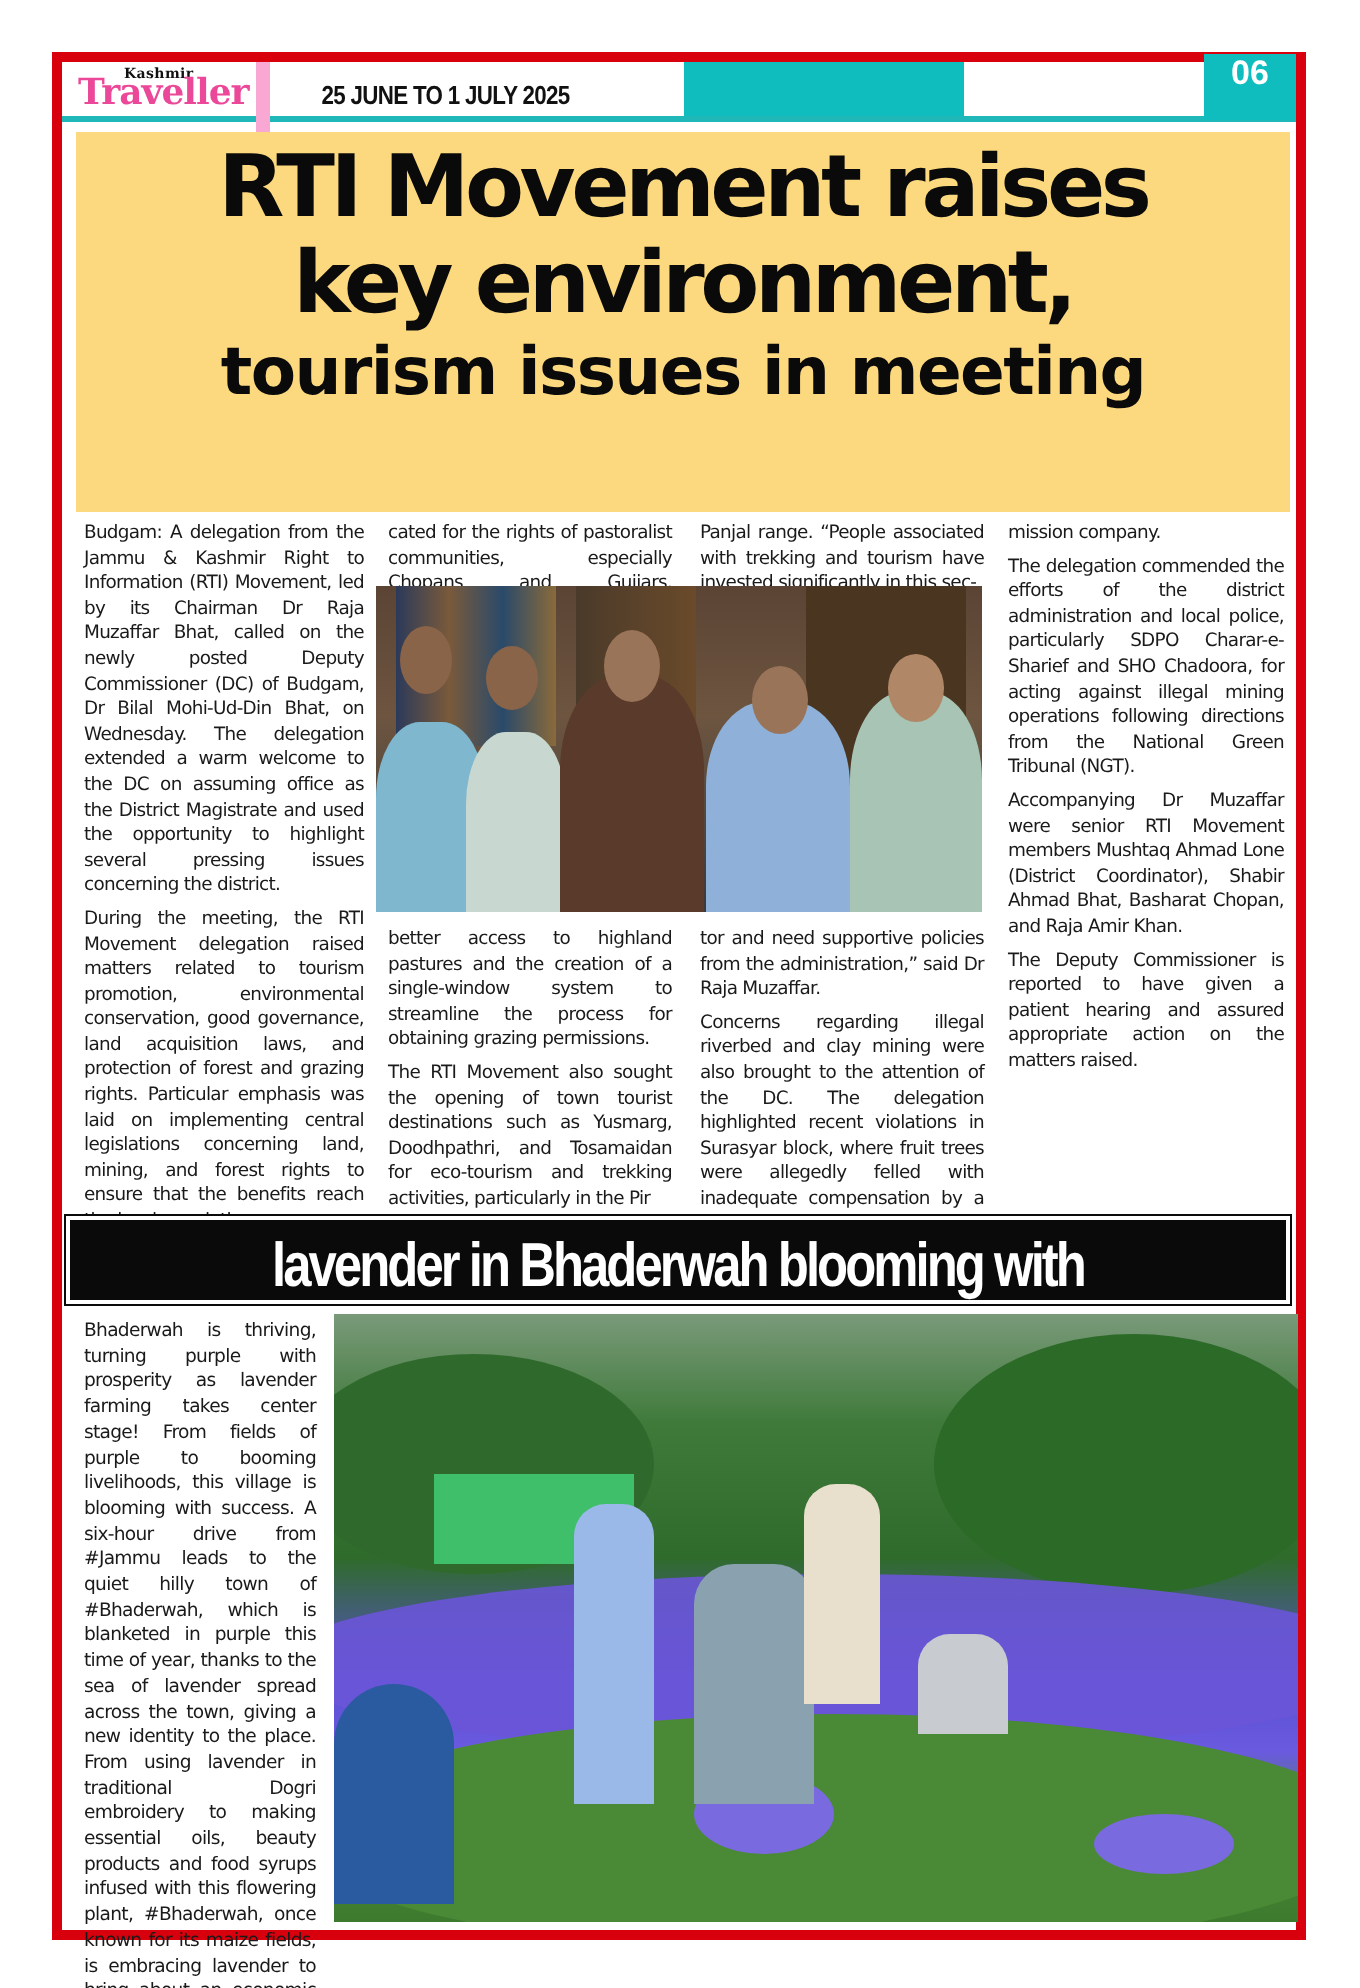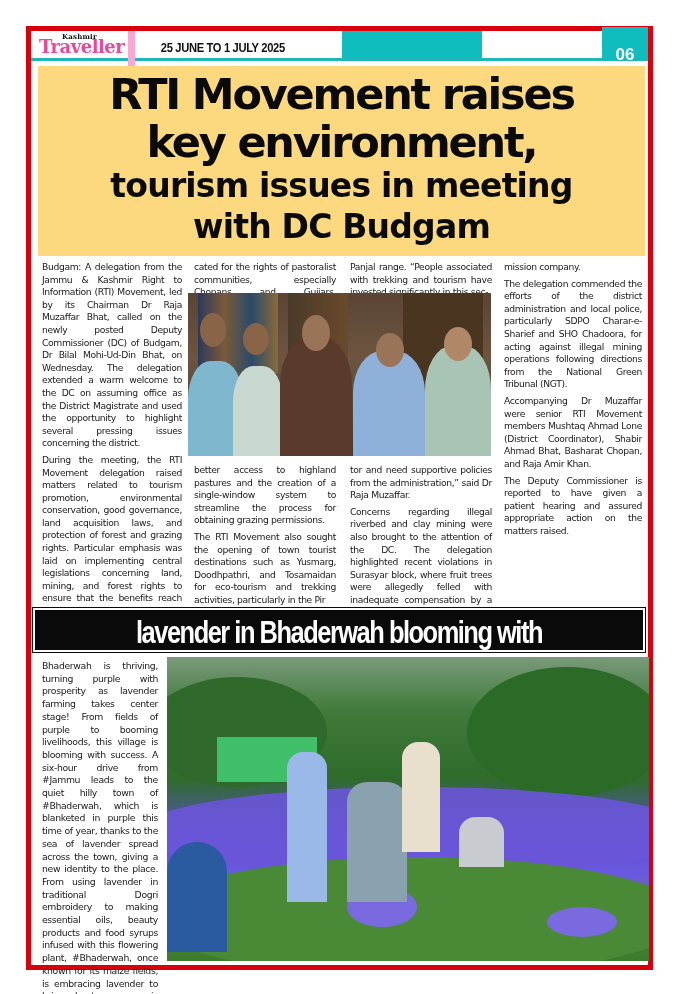--- a/index.html
+++ b/index.html
@@ -29,21 +29,21 @@
   }
   .issue-date {
     width: 207px; font-family: "Liberation Sans", sans-serif; font-weight: bold; font-size: 13px;
     padding-left: 30px; padding-top: 9px; letter-spacing: -0.4px; color: #111;
     transform: scaleX(0.86); transform-origin: left;
   }
   .teal-block { width: 140px; background: #0fbcbe; margin-top: 0; }
   .blank-block { width: 120px; }
   .page-num {
     width: 46px; background: #0fbcbe; color: #fff; font-weight: bold; font-size: 17px;
-    text-align: center; padding-top: 18px; margin-top: -4px; height: 33px;
+    text-align: center; padding-top: 0; margin-top: -4px; height: 33px;
   }
 
   
   .headline-box {
     position: absolute; left: 38px; top: 66px; width: 607px; height: 190px;
     background: #fcd97f; text-align: center; font-family: "DejaVu Sans", sans-serif;
     font-weight: bold; color: #0a0a0a;
   }
   .hl1 { font-size: 43px; line-height: 50px; letter-spacing: -2.2px; margin-top: 3px; }
   .hl2 { font-size: 43px; line-height: 46px; letter-spacing: -2.2px; }
@@ -100,21 +100,20 @@
   <div class="issue-date">25 JUNE TO 1  JULY 2025</div>
   <div class="teal-block"></div>
   <div class="blank-block"></div>
   <div class="page-num">06</div>
 </div>
 
 <div class="headline-box">
   <div class="hl1">RTI Movement raises</div>
   <div class="hl2">key environment,</div>
   <div class="hl3">tourism issues in meeting</div>
-  <div class="hl4">with DC Budgam</div>
 </div>
 
 <div class="col c1">
   <p>Budgam: A delegation from the Jammu &amp; Kashmir Right to Information (RTI) Movement, led by its Chairman Dr Raja Muzaffar Bhat, called on the newly posted Deputy Commissioner (DC) of Budgam, Dr Bilal Mohi-Ud-Din Bhat, on Wednesday. The delegation extended a warm welcome to the DC on assuming office as the District Magistrate and used the opportunity to highlight several pressing issues concerning the district.</p>
   <p>During the meeting, the RTI Movement delegation raised matters related to tourism promotion, environmental conservation, good governance, land acquisition laws, and protection of forest and grazing rights. Particular emphasis was laid on implementing central legislations concerning land, mining, and forest rights to ensure that the benefits reach the local population.</p>
   <p>The delegation strongly advo-</p>
 </div>
 <div class="col c2">
   <p>cated for the rights of pastoralist communities, especially Chopans and Gujjars, demanding</p>
 </div>

